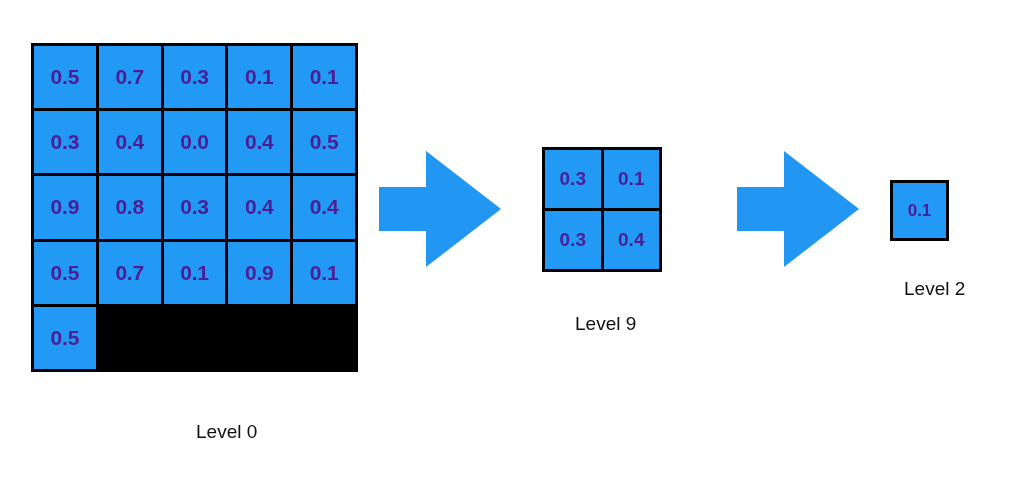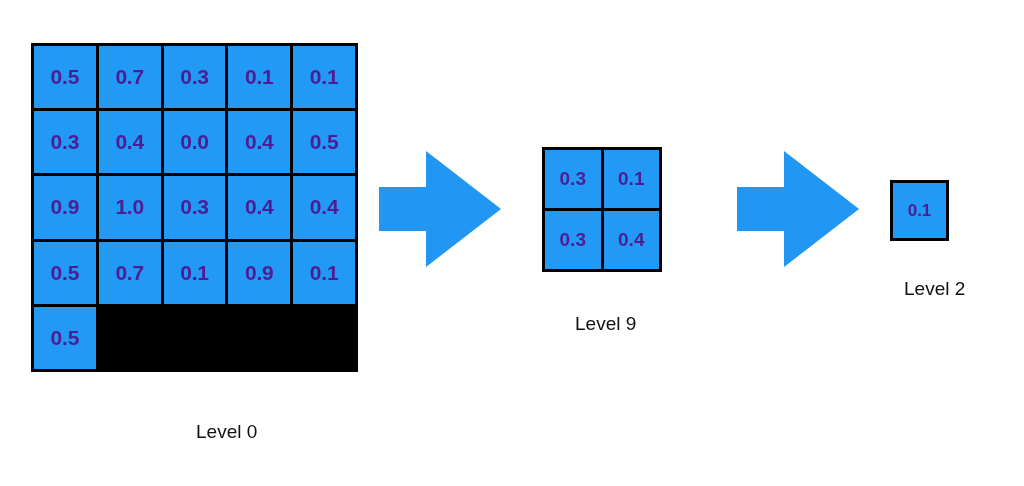--- a/index.html
+++ b/index.html
@@ -120,21 +120,21 @@
       <div class="grid-cell blk-right">0.7</div>
       <div class="grid-cell">0.3</div>
       <div class="grid-cell blk-right">0.1</div>
       <div class="grid-cell">0.1</div>
       <div class="grid-cell blk-bottom">0.3</div>
       <div class="grid-cell blk-right blk-bottom">0.4</div>
       <div class="grid-cell blk-bottom">0.0</div>
       <div class="grid-cell">0.4</div>
       <div class="grid-cell blk-right">0.5</div>
       <div class="grid-cell blk-right">0.9</div>
-      <div class="grid-cell">1.0</div>
+      <div class="grid-cell">0.8</div>
       <div class="grid-cell blk-bottom">0.3</div>
       <div class="grid-cell blk-right blk-bottom">0.4</div>
       <div class="grid-cell blk-bottom">0.4</div>
       <div class="grid-cell blk-right blk-bottom">0.5</div>
       <div class="grid-cell blk-bottom">0.7</div>
       <div class="grid-cell">0.1</div>
       <div class="grid-cell blk-right">0.9</div>
       <div class="grid-cell blk-right">0.1</div>
       <div class="grid-cell">0.5</div>
     </div>

